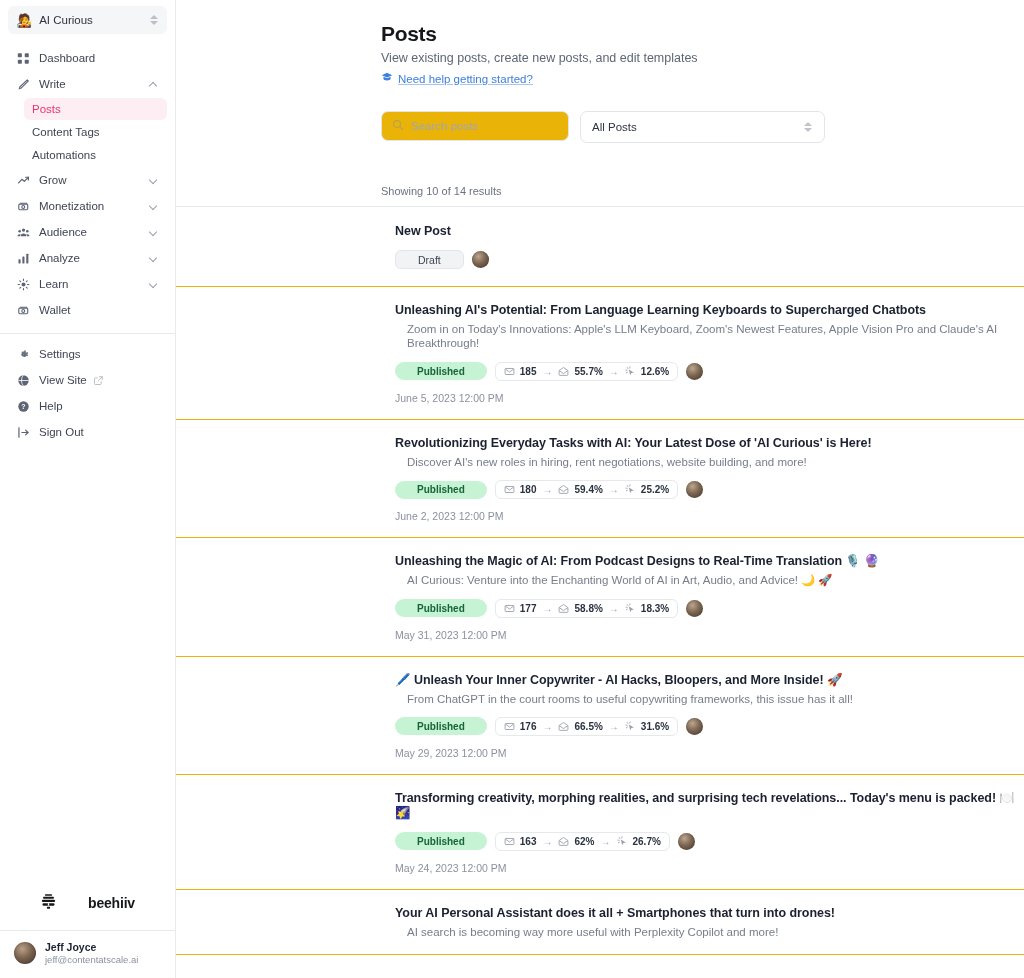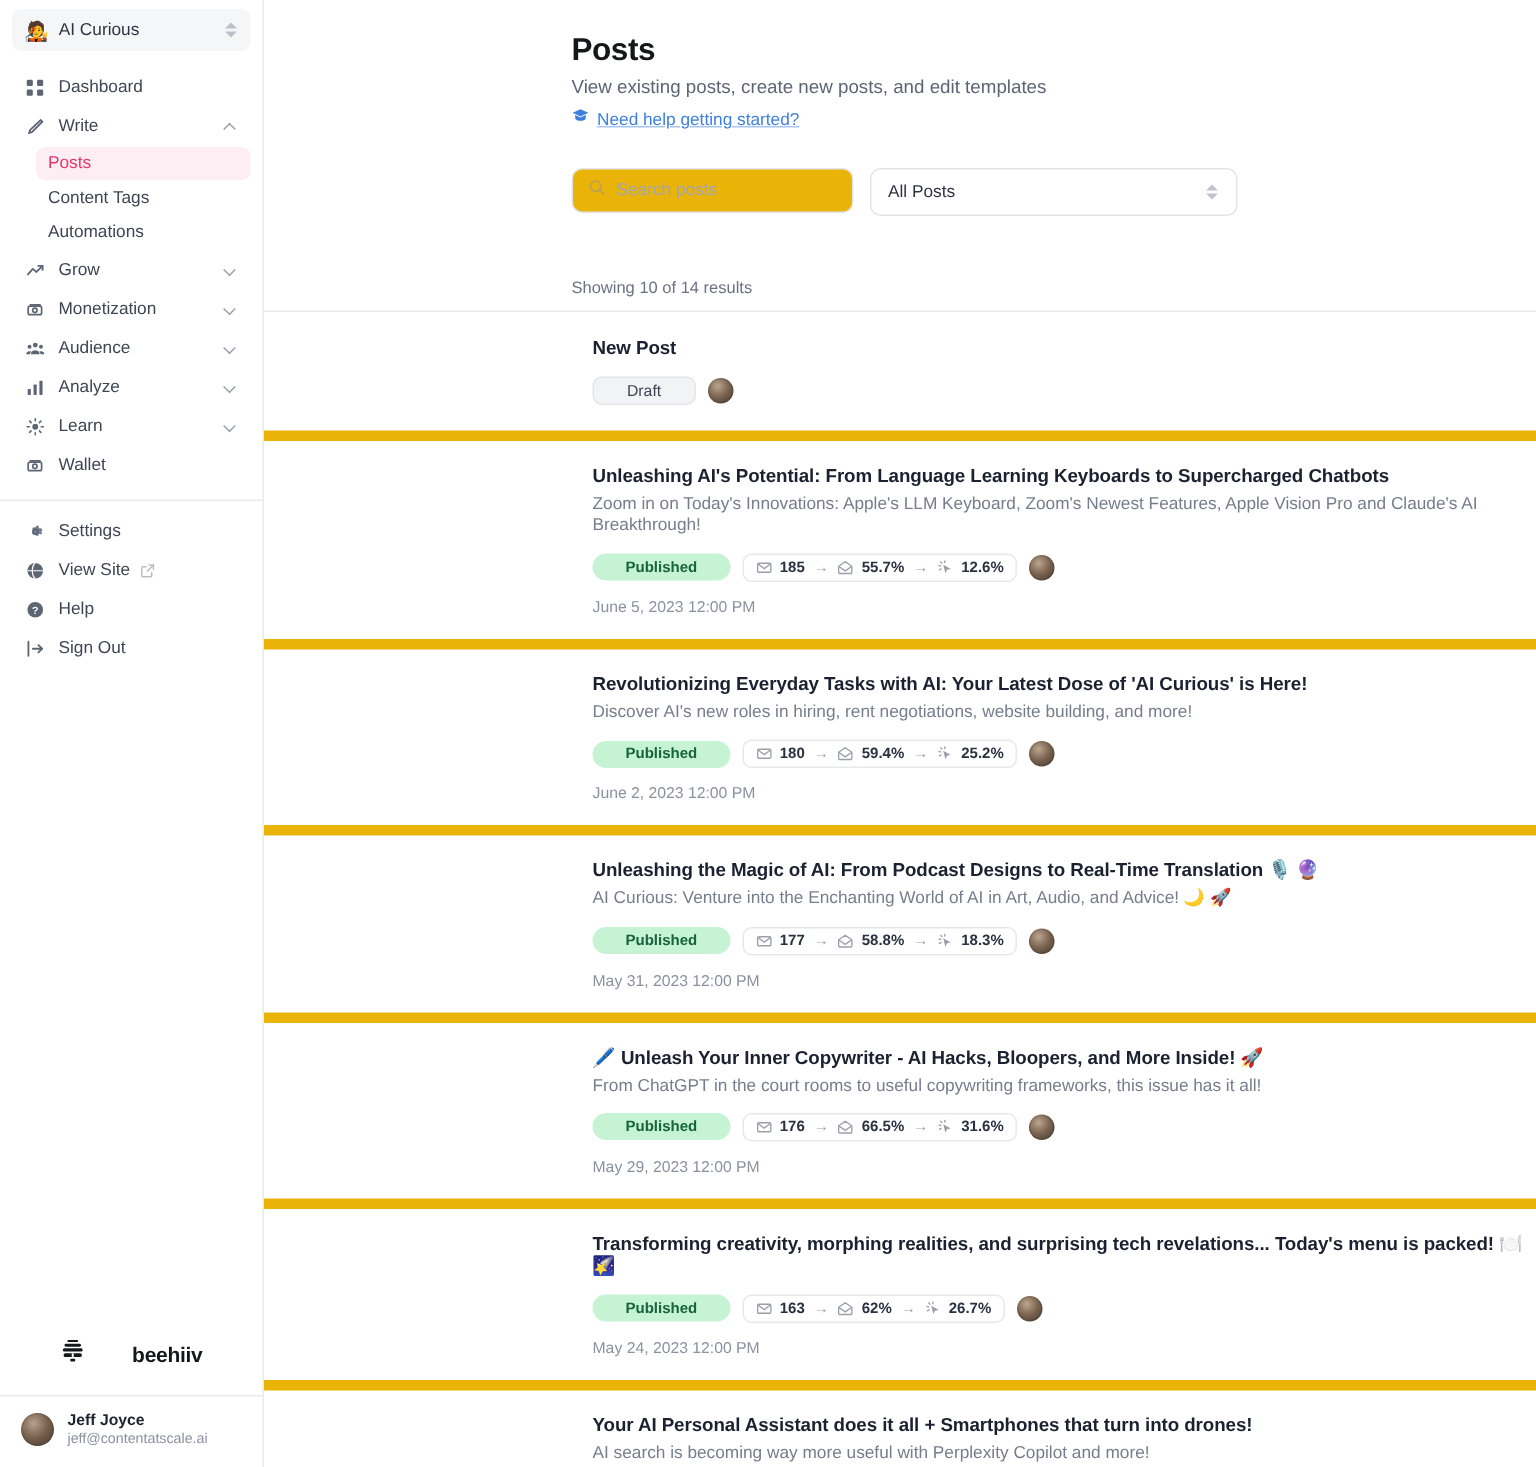--- a/index.html
+++ b/index.html
@@ -123,27 +123,27 @@
     display: flex; align-items: center; padding: 0 11px; background: #fff; cursor: pointer;
   }
   .select-box .v { flex: 1; font-size: 11.5px; color: #2d3340; }
 
   .results-count {
     font-size: 11px; color: #6b7280;
     padding: 42px 0 9px 205px;
   }
 
   .post-card { border-top: 1px solid #e9eaee; }
-  .post-row { border-bottom: 7px solid #eab308; padding: 16px 0 15px 219px; }
+  .post-row { border-bottom: 1px solid #eab308; padding: 16px 0 15px 219px; }
   .post-row.first { padding-top: 17px; padding-bottom: 17px; }
   .post-title {
     font-size: 12.5px; font-weight: bold; color: #1b2130;
     letter-spacing: -.05px; line-height: 1.2;
   }
-  .post-sub { font-size: 11.5px; color: #767d8b; margin-top: 4px; line-height: 1.25; }
+  .post-sub { font-size: 11.5px; color: #767d8b; margin-top: 4px; line-height: 1.25; margin-left: 12px; }
   .meta-line { display: flex; align-items: center; gap: 8px; margin-top: 11px; }
   .badge {
     height: 18px; border-radius: 9px; padding: 0 22px;
     display: inline-flex; align-items: center;
     font-size: 10px; font-weight: bold;
   }
   .badge.published { background: #c5f3d4; color: #17633a; }
   .badge.draft {
     background: #f2f3f5; color: #3d4453; border: 1px solid #e3e5ea;
     border-radius: 6px; font-weight: normal; font-size: 10.5px; height: 19px;

